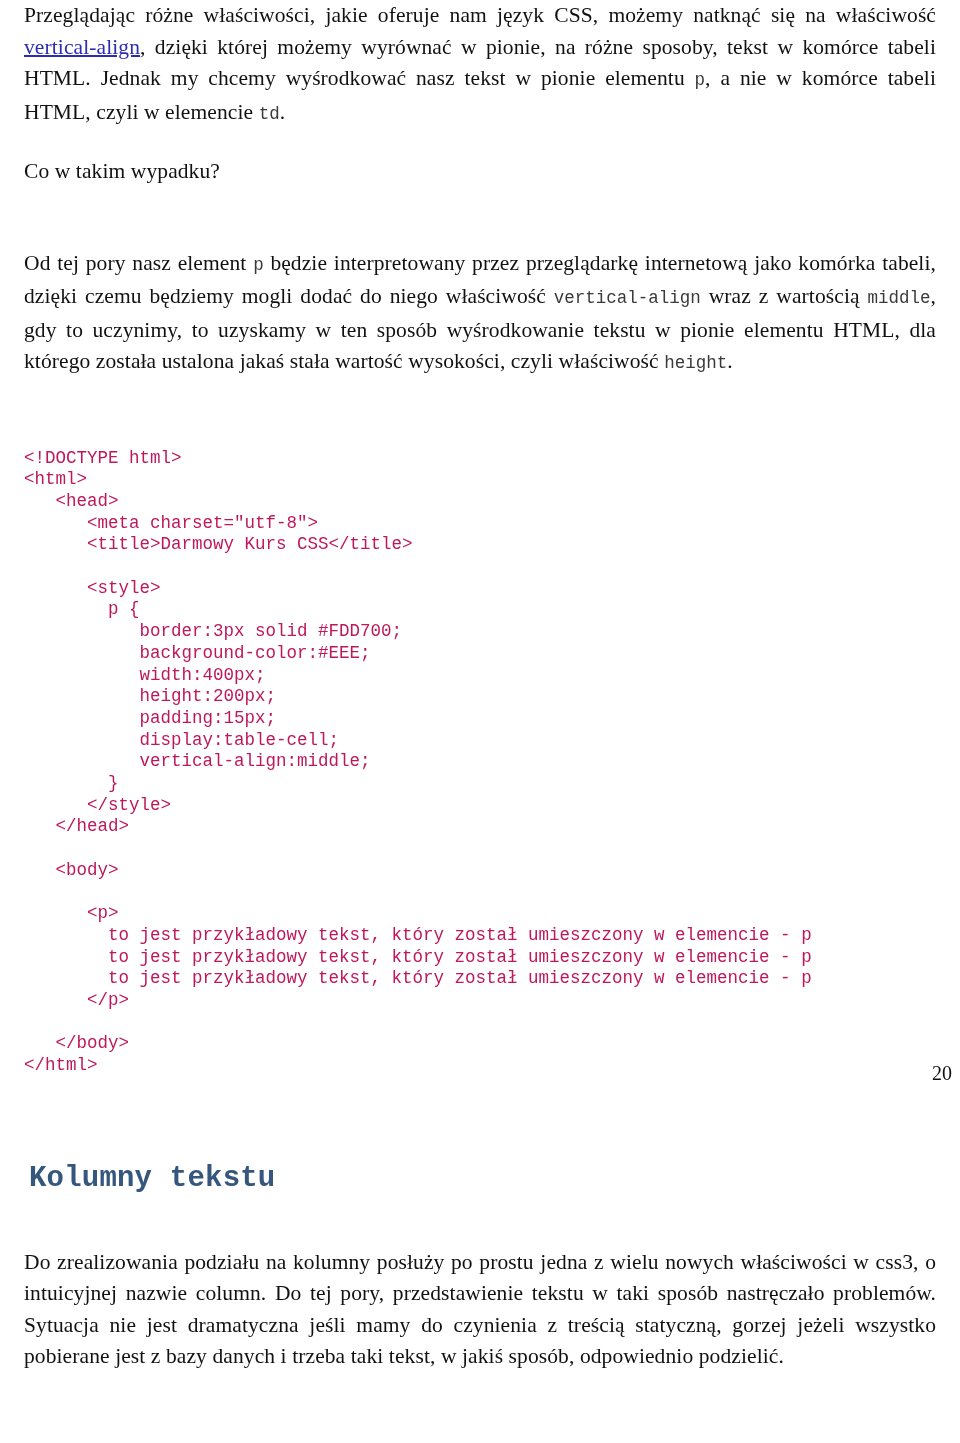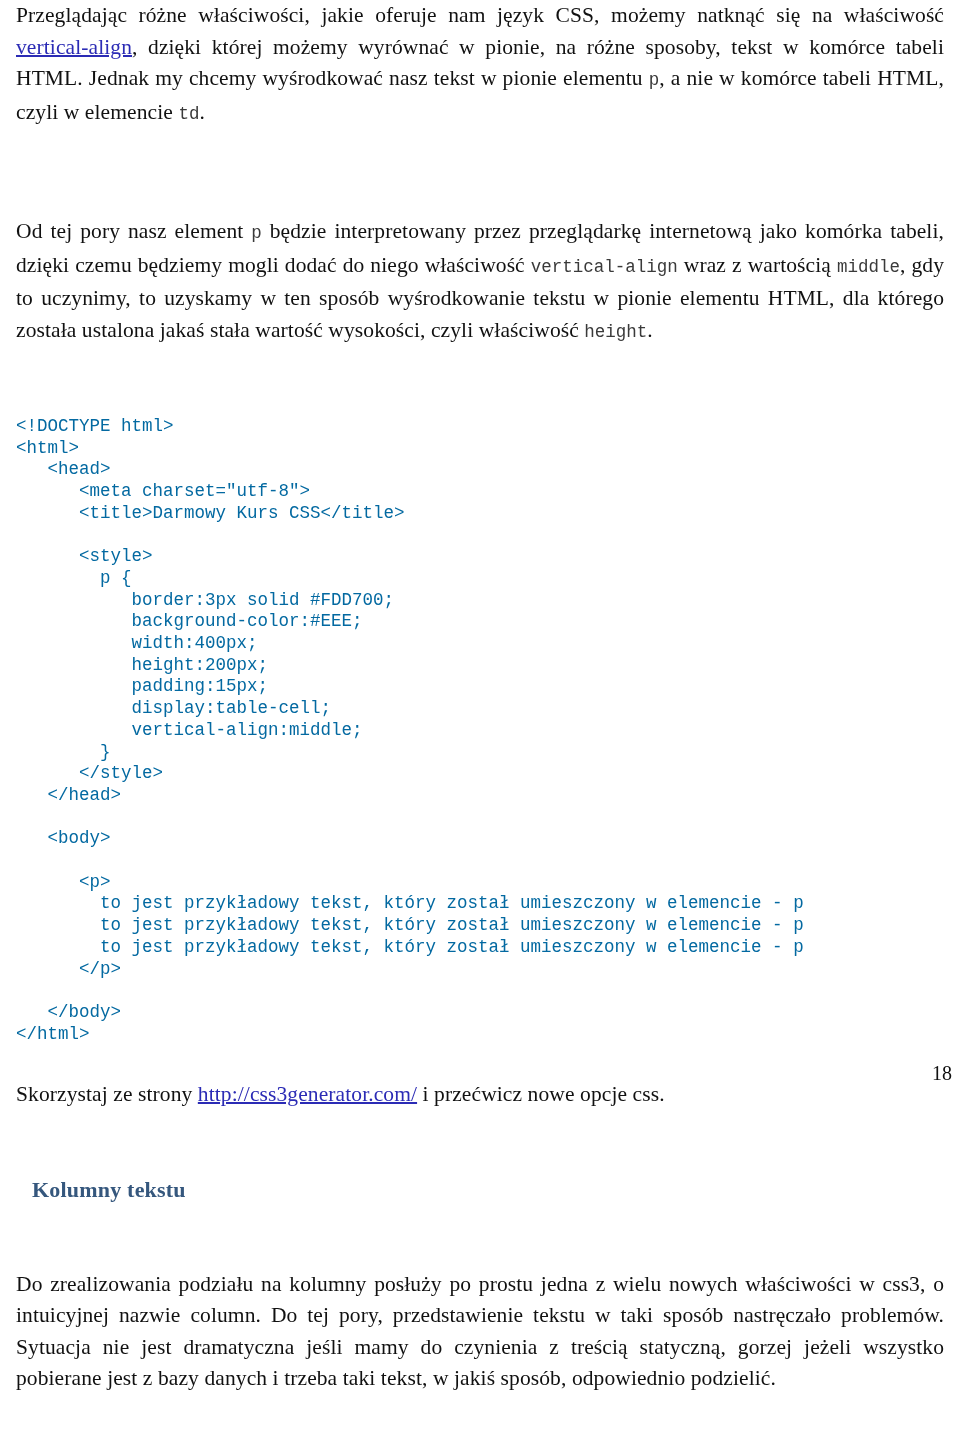--- a/index.html
+++ b/index.html
@@ -14,21 +14,21 @@
     font-family: "Liberation Serif", "DejaVu Serif", serif;
     color: #000000;
     overflow: hidden;
   }
 
   .page {
     position: relative;
     width: 960px;
     height: 1095px;
     box-sizing: border-box;
-    padding: 0 16px;
+    padding: 0 24px;
   }
 
   
   .para {
     font-size: 21.5px;
     line-height: 31.5px;
     text-align: justify;
     margin: 0;
     color: #111111;
     letter-spacing: 0.1px;
@@ -51,34 +51,34 @@
     text-decoration: underline;
     text-underline-offset: 1px;
   }
   .ital { }
 
   
   .codeblock {
     font-family: "Liberation Mono", "DejaVu Sans Mono", monospace;
     font-size: 17.5px;
     line-height: 21.7px;
-    color: #0369a1;
+    color: #be185d;
     white-space: pre;
     margin: 0;
     letter-spacing: 0px;
   }
 
   
   .h2 {
-    font-family: Liberation Serif, serif;
+    font-family: Liberation Mono, monospace;
     font-weight: bold;
-    font-size: 22px;
+    font-size: 29px;
     line-height: 34px;
     color: #35577d;
-    margin: 16px;
+    margin: 5px;
     letter-spacing: 0.2px;
   }
 
   
   .pageno {
     position: absolute;
     right: 8px;
     bottom: 10px;
     font-size: 20px;
     line-height: 24px;
@@ -88,20 +88,21 @@
 </style>
 </head>
 <body>
 
 <div class="page">
 
   <p class="para"><span>Przeglądając różne właściwości, jakie oferuje nam język CSS, możemy natknąć się na właściwość </span><a href="#" class="lnk">vertical-align</a><span>, dzięki której możemy wyrównać w pionie, na różne sposoby, tekst w komórce tabeli HTML. Jednak my chcemy wyśrodkować nasz tekst w pionie elementu </span><code>p</code><span>, a nie w komórce tabeli HTML, czyli w elemencie </span><code>td</code><span>.</span></p>
 
   <div class="gap-md"></div>
 
+  <p class="para nojust">Co w takim wypadku?</p>
 
   <div class="gap-lg"></div>
 
 
   <div class="gap-md"></div>
 
   <p class="para"><span>Od tej pory nasz element </span><code>p</code><span> będzie interpretowany przez przeglądarkę internetową jako komórka tabeli, dzięki czemu będziemy mogli dodać do niego właściwość </span><code>vertical-align</code><span> wraz z wartością </span><code>middle</code><span>, gdy to uczynimy, to uzyskamy w ten sposób wyśrodkowanie tekstu w pionie elementu HTML, dla którego została ustalona jakaś stała wartość wysokości, czyli właściwość </span><code>height</code><span>.</span></p>
 
   <div class="gap-lg"></div>
 
@@ -133,27 +134,26 @@
         to jest przykładowy tekst, który został umieszczony w elemencie - p
         to jest przykładowy tekst, który został umieszczony w elemencie - p
         to jest przykładowy tekst, który został umieszczony w elemencie - p
       &lt;/p&gt;
 
    &lt;/body&gt;
 &lt;/html&gt;</pre>
 
   <div class="gap-lg"></div>
 
-  <p class="para nojust"><span>Skorzystaj ze strony </span><a href="#" class="lnk">http://css3generator.com/</a><span> i przećwicz nowe opcje css.</span></p>
 
   <div class="gap-lg"></div>
   <div class="gap-sm"></div>
 
   <h2 class="h2">Kolumny tekstu</h2>
 
   <div class="gap-lg"></div>
   <div class="gap-sm"></div>
 
   <p class="para"><span>Do zrealizowania podziału na kolumny posłuży po prostu jedna z wielu nowych właściwości w css3, o intuicyjnej nazwie </span><span class="ital">column</span><span>. Do tej pory, przedstawienie tekstu w taki sposób nastręczało problemów. Sytuacja nie jest dramatyczna jeśli mamy do czynienia z treścią statyczną, gorzej jeżeli wszystko pobierane jest z bazy danych i trzeba taki tekst, w jakiś sposób, odpowiednio podzielić.</span></p>
 
-  <div class="pageno">18</div>
+  <div class="pageno">20</div>
 
 </div>
 
 </body></html>

